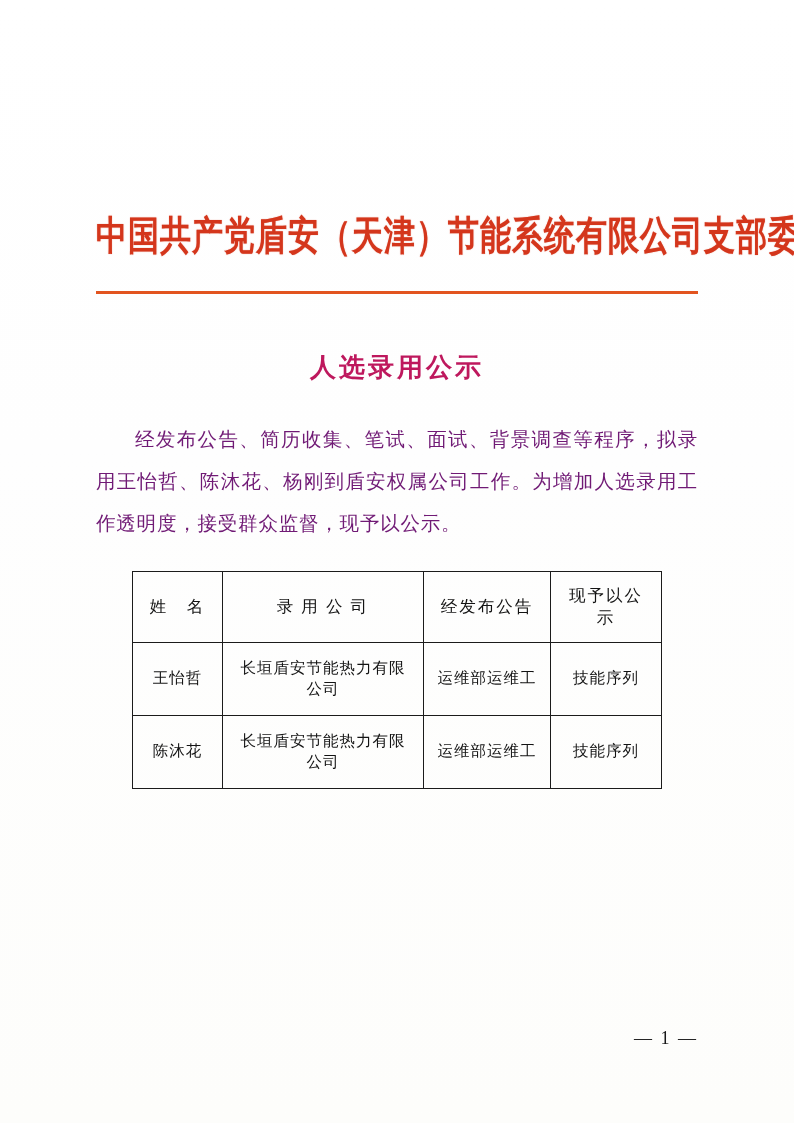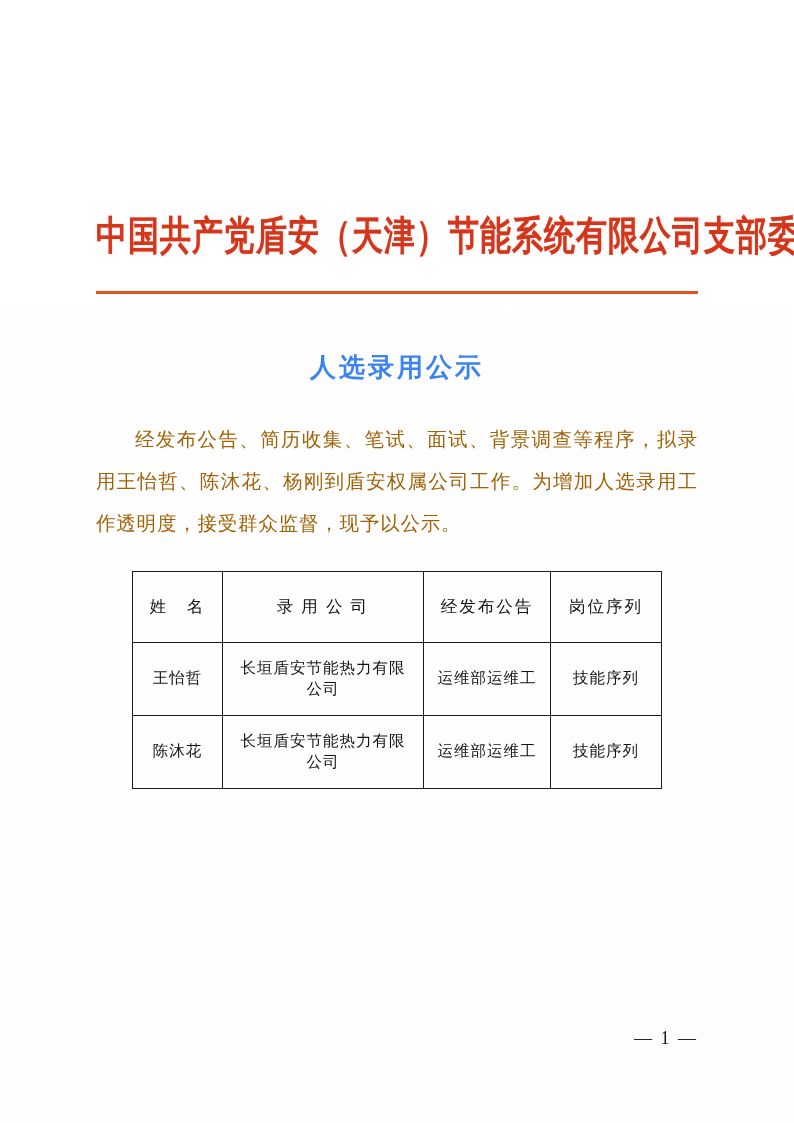--- a/index.html
+++ b/index.html
@@ -59,31 +59,31 @@
   }
 
   
   .doc-title {
     margin-top: 56px;
     text-align: center;
     font-family: "DejaVu Serif", "Liberation Serif", serif;
     font-weight: 700;
     font-size: 26px;
     letter-spacing: 3px;
-    color: #3b82f6;
+    color: #be185d;
   }
 
   
   .body-block {
     margin-top: 34px;
     font-size: 19.5px;
     line-height: 42px;
     letter-spacing: 0.8px;
     text-align: justify;
-    color: #a16207;
+    color: #701a75;
   }
   .body-block p {
     margin: 0;
     text-indent: 2em;
   }
   .para-gap {
     margin-top: 40px;
   }
 
   
@@ -154,21 +154,21 @@
           <col class="c-name">
           <col class="c-company">
           <col class="c-dept">
           <col class="c-seq">
         </colgroup>
         <thead>
           <tr>
             <th>姓　名</th>
             <th>录 用 公 司</th>
             <th>经发布公告</th>
-            <th>岗位序列</th>
+            <th>现予以公示</th>
           </tr>
         </thead>
         <tbody>
           <tr>
             <td class="name-cell">王怡哲</td>
             <td>长垣盾安节能热力有限公司</td>
             <td>运维部运维工</td>
             <td>技能序列</td>
           </tr>
           <tr>

